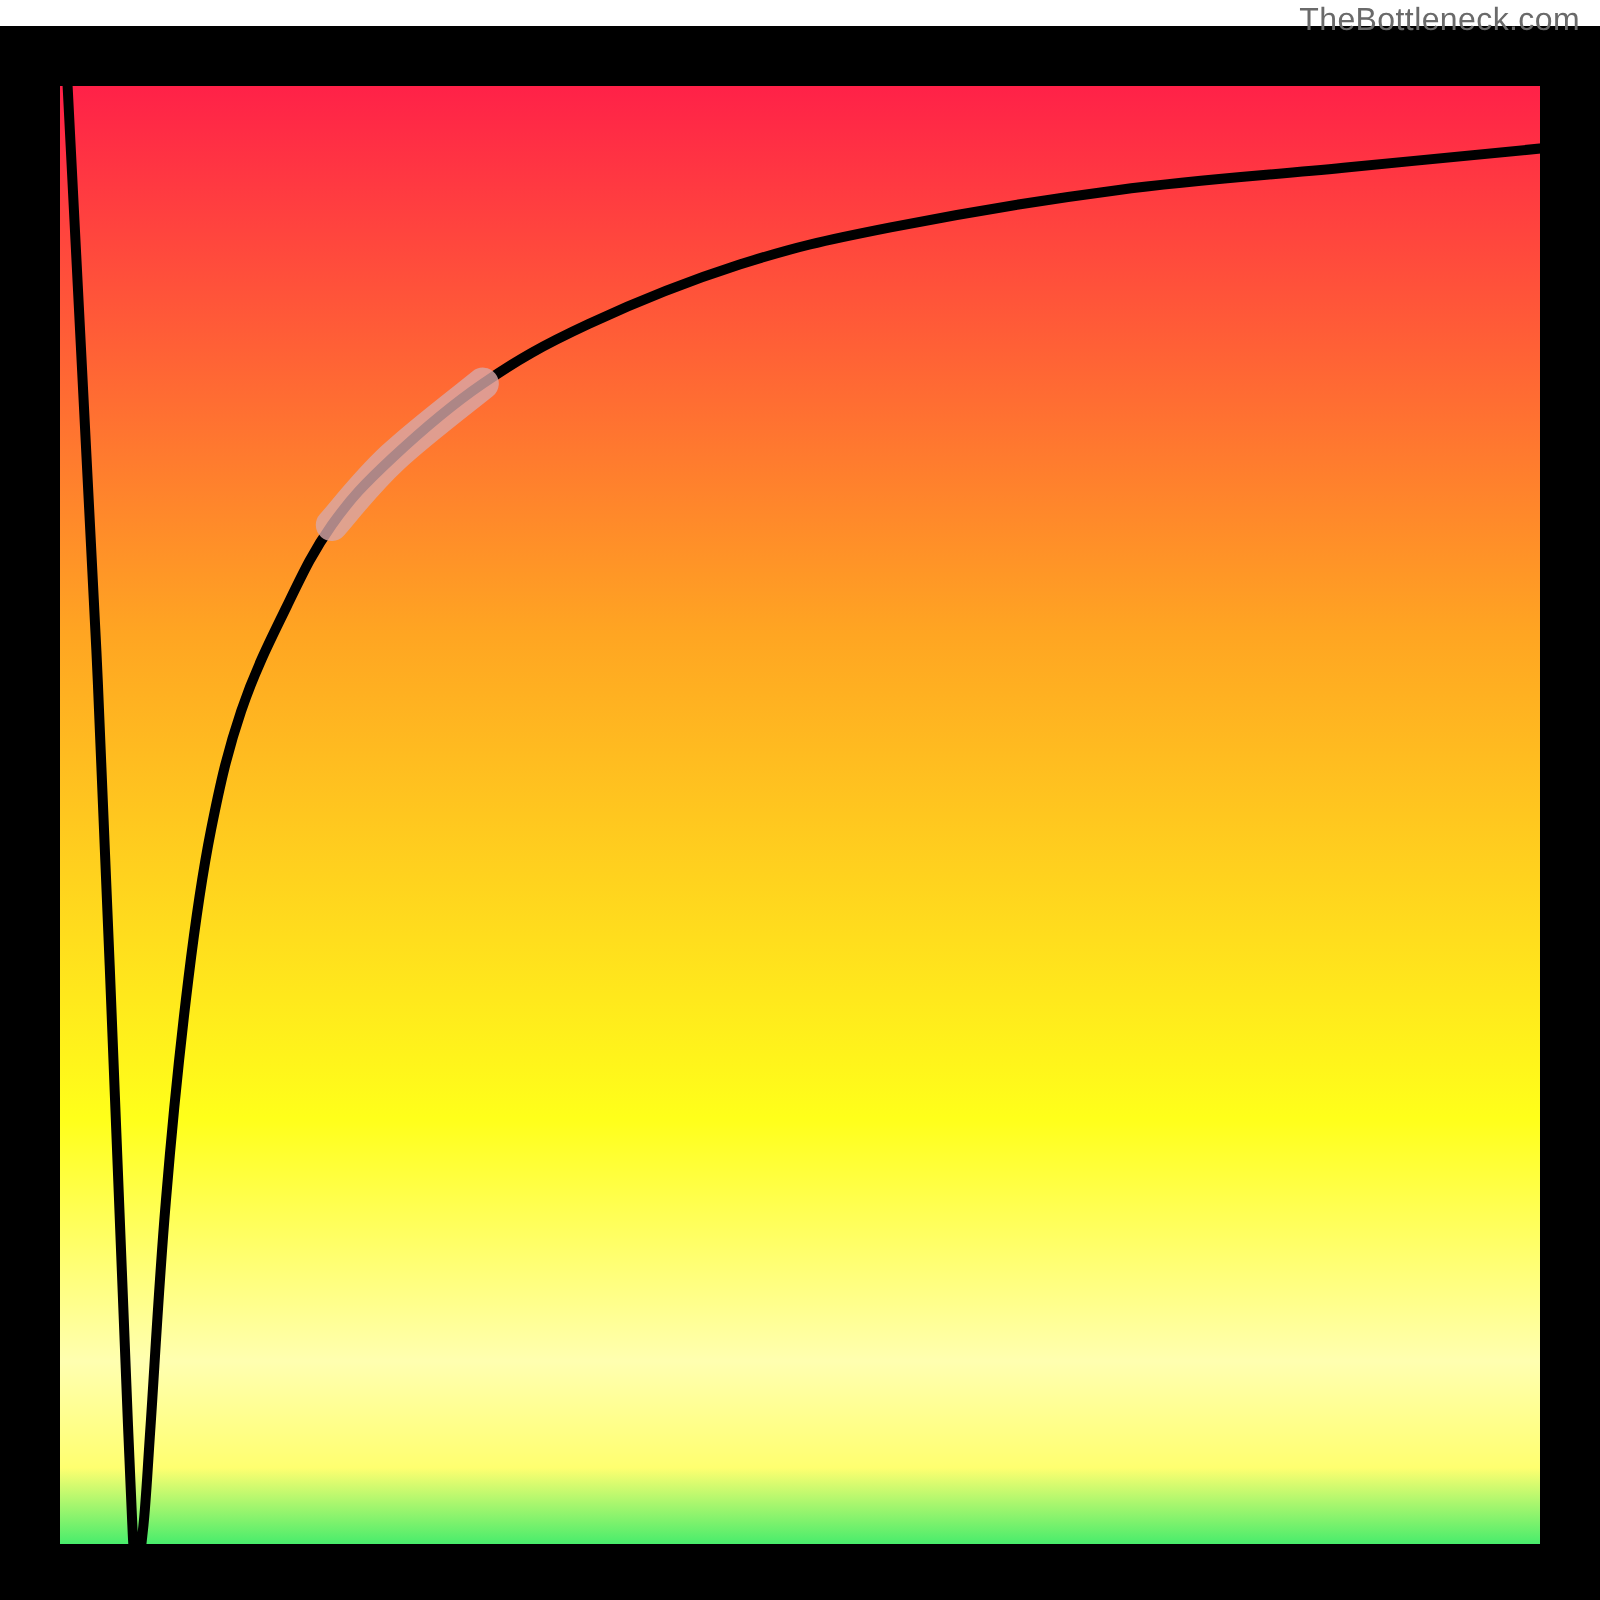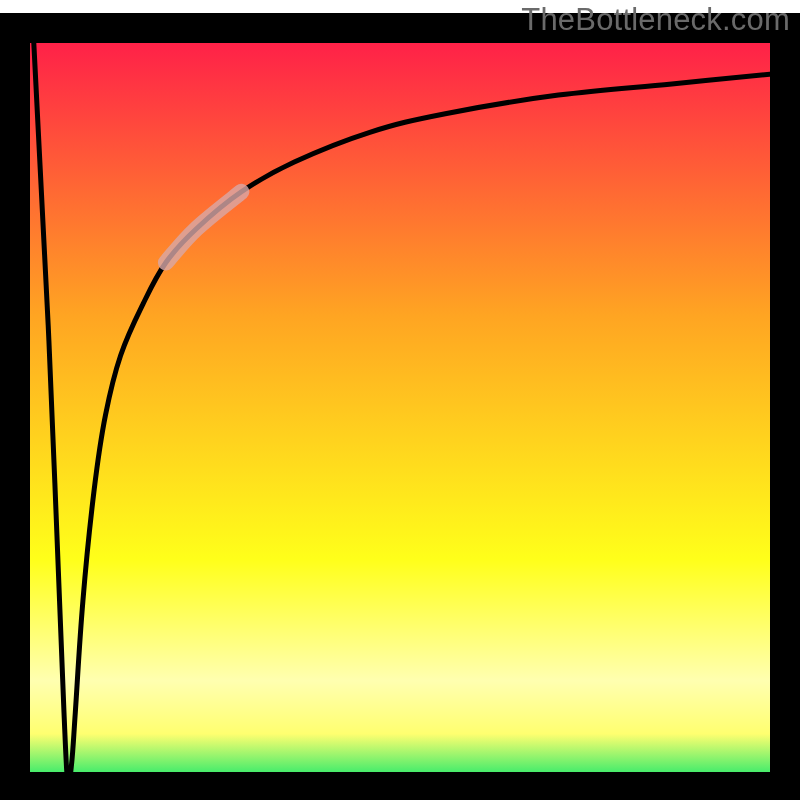--- a/index.html
+++ b/index.html
@@ -14,21 +14,21 @@
   .stage {
     position: relative;
     width: 800px;
     height: 800px;
   }
   .watermark {
     position: absolute;
     top: 2px;
     right: 10px;
     color: #6a6a6a;
-    font-size: 31px;
+    font-size: 16px;
     font-weight: 400;
     letter-spacing: 0.2px;
     z-index: 5;
   }
   svg.chart {
     position: absolute;
     left: 0;
     top: 0;
     width: 800px;
     height: 800px;

